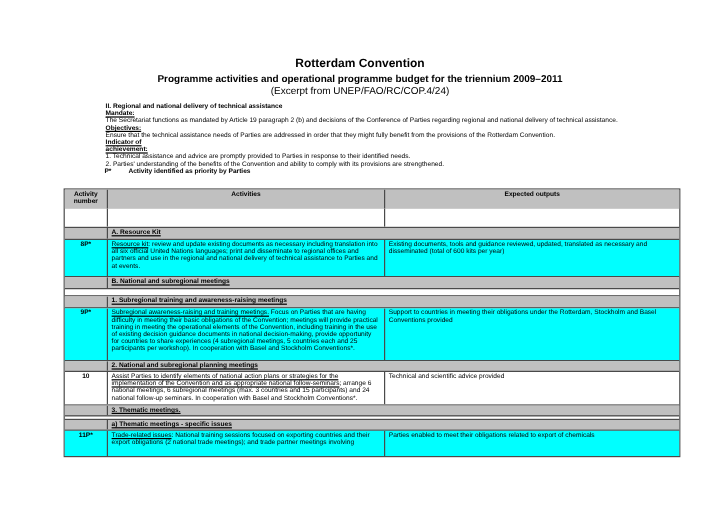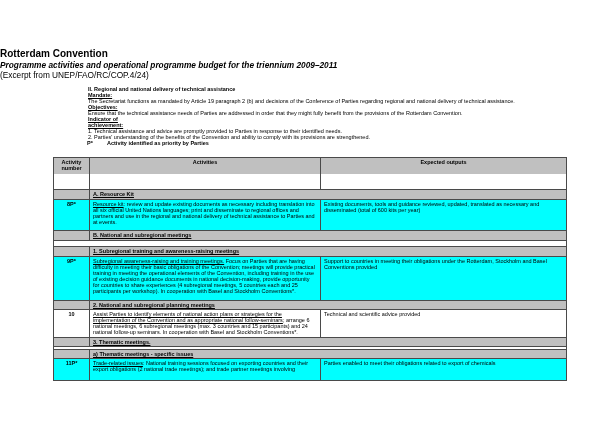--- a/index.html
+++ b/index.html
@@ -1,23 +1,23 @@
 <!DOCTYPE html>
 <html><head>
 <meta charset="utf-8">
 <style>
   html,body{margin:0;padding:0;}
   body{
     width:600px;height:424px;background:#ffffff;position:relative;
     font-family:"Liberation Sans", sans-serif;color:#000;overflow:hidden;
   }
   
-  .titles{position:absolute;top:48px;left:0;width:600px;text-align:left;}
+  .titles{position:absolute;top:48px;left:0;width:600px;text-align:center;}
   .t1{font-size:10px;font-weight:bold;line-height:12px;}
-  .t2{font-size:8.3px;font-weight:bold;line-height:10px;font-style:italic;}
+  .t2{font-size:8.3px;font-weight:bold;line-height:10px;}
   .t3{font-size:8.3px;font-weight:normal;line-height:10px;}
   
   .intro{position:absolute;left:88px;top:86px;width:482px;font-size:5.5px;line-height:6px;}
   .b{font-weight:bold;}
   .bu{font-weight:bold;text-decoration:underline;}
   .p-line{display:flex;margin-left:-1px;}
   .p-marker{width:20px;font-weight:bold;flex:none;}
   .p-note{font-weight:bold;}
   
   .ttable{

